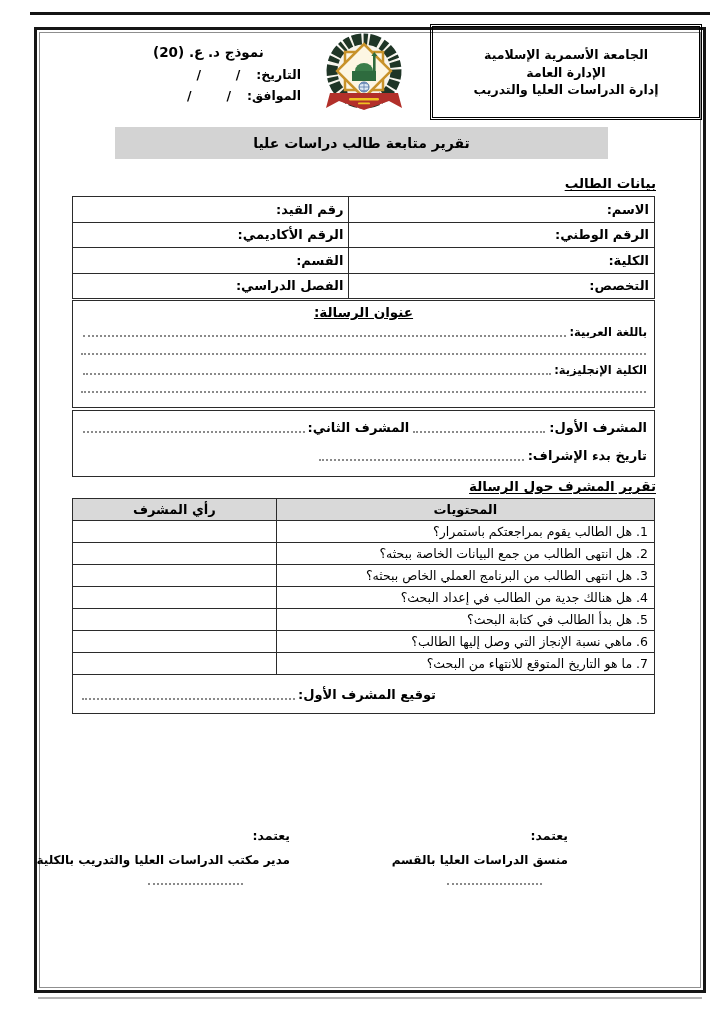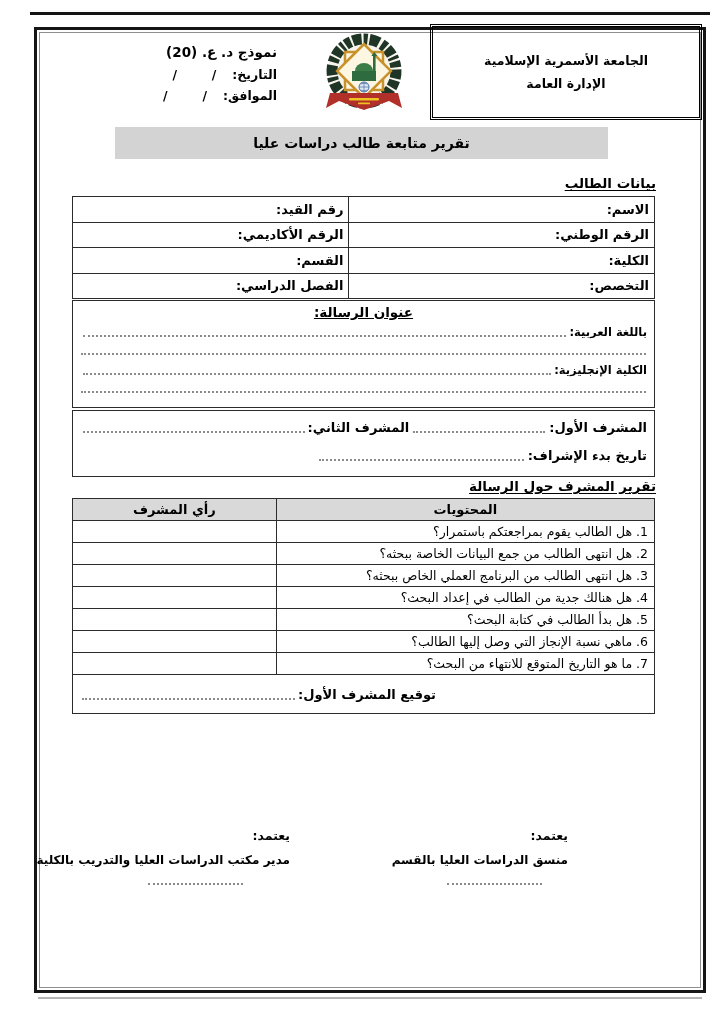--- a/index.html
+++ b/index.html
@@ -20,21 +20,21 @@
   .bottom-shadow { left:38px; top:997px; width:664px; height:2px; background:#b5b5b5; }
 
   
   .uni-box {
     left:430px; top:24px; width:272px; height:96px;
     border:3px double #000; direction:rtl;
     display:flex; flex-direction:column; justify-content:space-evenly;
     text-align:center; font-weight:bold; font-size:12.5px; padding:18px 4px;
   }
   .logo-wrap { left:313px; top:32px; width:102px; height:90px; }
-  .form-info { left:92px; top:44px; width:185px; direction:rtl; font-size:12.5px; }
+  .form-info { left:116px; top:44px; width:185px; direction:rtl; font-size:12.5px;text-align:center; }
   .form-info .fline { display:flex; gap:16px; margin-bottom:6px; }
   .form-no { font-weight:bold; font-size:13.5px; margin-bottom:7px; }
   .flabel { font-weight:bold; }
   .fval { white-space:pre; font-weight:bold; }
 
   
   .title-bar {
     left:115px; top:127px; width:493px; height:32px;
     background:#d3d3d3; text-align:center; line-height:32px;
     font-size:14px; font-weight:bold; direction:rtl;
@@ -94,20 +94,21 @@
 </head>
 <body>
 
 <div class="abs top-rule"></div>
 <div class="abs page-frame"></div>
 <div class="abs bottom-shadow"></div>
 
 <div class="abs uni-box">
   <div>الجامعة الأسمرية الإسلامية</div>
   <div>الإدارة العامة</div>
+  <div>إدارة الدراسات العليا والتدريب</div>
 </div>
 
 <div class="abs logo-wrap">
   <svg width="102" height="90" viewBox="0 0 102 90">
     <circle cx="51" cy="39" r="36" fill="#f7f4ec"></circle>
     <circle cx="51" cy="39" r="32" fill="none" stroke="#1f3526" stroke-width="11" stroke-dasharray="6 2 9 2 4 2 10 3 5 2 8 2 3 2" transform="rotate(20 51 39)"></circle>
     <rect x="32" y="20" width="38" height="38" fill="#fdf6e3" stroke="#c8922a" stroke-width="2.5"></rect>
     <rect x="32" y="20" width="38" height="38" fill="#fdf6e3" stroke="#c8922a" stroke-width="2.5" transform="rotate(45 51 39)"></rect>
     <rect x="60" y="24" width="2.6" height="16" fill="#2e6b3e"></rect>
     <path d="M61.3 20 l3 4 h-6 z" fill="#2e6b3e"></path>

